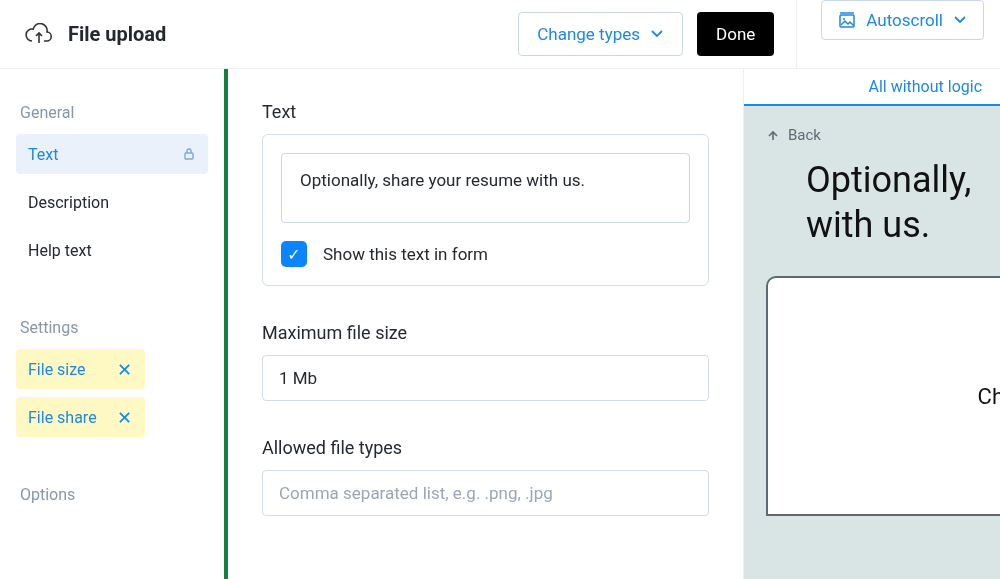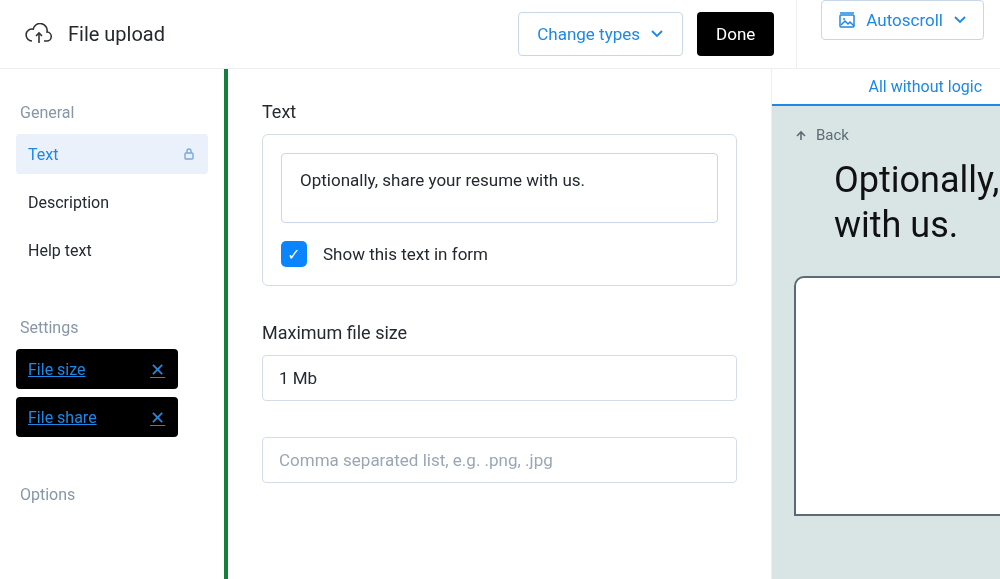--- a/index.html
+++ b/index.html
@@ -1,20 +1,20 @@
 <!DOCTYPE html>
 <html><head>
   <meta charset="utf-8">
   <style>
     * { box-sizing: border-box; margin: 0; padding: 0; font-family: -apple-system, BlinkMacSystemFont, "Segoe UI", Roboto, Helvetica, Arial, sans-serif; }
     body { background: #fff; width: 1000px; height: 579px; overflow: hidden; color: #333; }
     .app { display: flex; flex-direction: column; height: 100%; }
 
     .topbar { height: 69px; border-bottom: 1px solid #eceff1; display: flex; align-items: center; padding: 0 16px; }
-    .topbar-left { display: flex; align-items: center; gap: 14px; padding-left: 8px; }
+    .topbar-left { display: flex; align-items: center; gap: 14px; padding-left: 8px; font-weight: bold; }
     .topbar-title { font-size: 20px; color: #24292f; }
     .topbar-mid { margin-left: auto; display: flex; align-items: center; gap: 14px; }
     .topbar-right { border-left: 1px solid #eceff1; height: 100%; display: flex; align-items: flex-start; padding-left: 24px; margin-left: 22px; }
 
     .btn { display: inline-flex; align-items: center; gap: 10px; height: 44px; padding: 0 18px; border-radius: 4px; font-size: 17px; cursor: pointer; border: 1px solid transparent; }
     .btn-outline { border: 1px solid #c8d6e5; color: #1e88e5; background: #fff; }
     .btn-solid { background: #000000; color: #fff; }
     .btn-small { height: 40px; padding: 0 16px; }
 
     .chevron { width: 14px; height: 14px; }
@@ -22,37 +22,37 @@
 
     .content { display: flex; flex: 1; min-height: 0; }
 
     .sidebar { width: 228px; border-right: 4px solid #15803d; padding: 22px 16px; overflow-y: auto; }
     .side-sec-label { font-size: 16px; color: #8797a7; margin: 12px 0 12px 4px; }
     .side-item { display: flex; align-items: center; gap: 8px; height: 40px; padding: 0 12px; border-radius: 4px; margin-bottom: 8px; font-size: 16px; cursor: pointer; }
     .side-item.active { background: #eaf1fb; color: #1e88e5; }
     .side-item .text { flex: 1; }
     .side-item .close { color: #1e88e5; font-size: 18px; width: 16px; }
     .side-item.link { color: #242a30; }
-    .side-item.chip { background: #000000; color: #1e88e5; width: 162px; text-decoration: underline; }
+    .side-item.chip { background: #fef9c3; color: #1e88e5; width: 129px; }
     .side-gap-lg { height: 28px; }
 
     .editor { flex: 1; padding: 32px 34px; overflow: hidden; }
     .ed-label { font-size: 18px; color: #242a30; margin-bottom: 12px; }
 
     .panel { border: 1px solid #d4dde5; border-radius: 6px; padding: 18px; margin-bottom: 36px; }
     .text-input-large { border: 1px solid #c8d6e5; border-radius: 4px; padding: 16px 18px; font-size: 17px; color: #242a30; min-height: 70px; }
     .show-row { display: flex; align-items: center; gap: 16px; margin-top: 18px; font-size: 17px; color: #242a30; }
     .checkbox { width: 26px; height: 26px; background: #0a84ff; border-radius: 5px; display: flex; align-items: center; justify-content: center; }
     .checkmark { color: #fff; font-size: 16px; }
 
     .field-input { border: 1px solid #d4dde5; border-radius: 4px; height: 46px; display: flex; align-items: center; padding: 0 16px; font-size: 17px; margin-bottom: 36px; }
     .field-input .val { color: #242a30; }
     .field-input .ph { color: #9aa7b3; }
 
-    .preview { width: 229px; border-left: 1px solid #eceff1; display: flex; flex-direction: column; overflow: hidden; }
+    .preview { width: 257px; border-left: 1px solid #eceff1; display: flex; flex-direction: column; overflow: hidden; }
     .preview-top { padding: 8px 18px 8px 0; display: flex; justify-content: flex-end; }
     .preview-link { color: #1e88e5; font-size: 16px; text-decoration: none; cursor: pointer; }
     .preview-body { flex: 1; background: #d9e4e4; padding: 20px 1px 0 22px; position: relative; overflow: hidden; border-top: 2px solid #1e88e5; }
     .back-row { display: flex; align-items: center; gap: 8px; color: #5d6c76; font-size: 15px; margin-bottom: 14px; }
     .back-arrow { width: 14px; height: 14px; }
     .pv-title { font-size: 36px; line-height: 1.25; font-weight: 400; color: #111; margin-left: 40px;}
     .pv-card { background:#fff; border: 2px solid #5b6b75; border-top-left-radius: 10px; width: 240px; height: 240px; margin-top: 28px; position: relative; display:flex; align-items:center; justify-content:flex-end; }
     .pv-card-text { font-size: 22px; color:#111; padding-right:0; }
 
     .lock-icon svg, .upload-icon svg, .img-icon svg { display:block; }
@@ -155,20 +155,21 @@
           </div>
           <span>Show this text in form</span>
         </div>
       </div>
 
       <div class="ed-label">Maximum file size</div>
       <div class="field-input">
         <span class="val">1 Mb</span>
       </div>
 
+      <div class="ed-label">Allowed file types</div>
       <div class="field-input">
         <span class="ph">Comma separated list, e.g. .png, .jpg</span>
       </div>
     </div>
 
     <div class="preview">
       <div class="preview-top">
         <a class="preview-link">
           <span>All without logic</span>
         </a>

